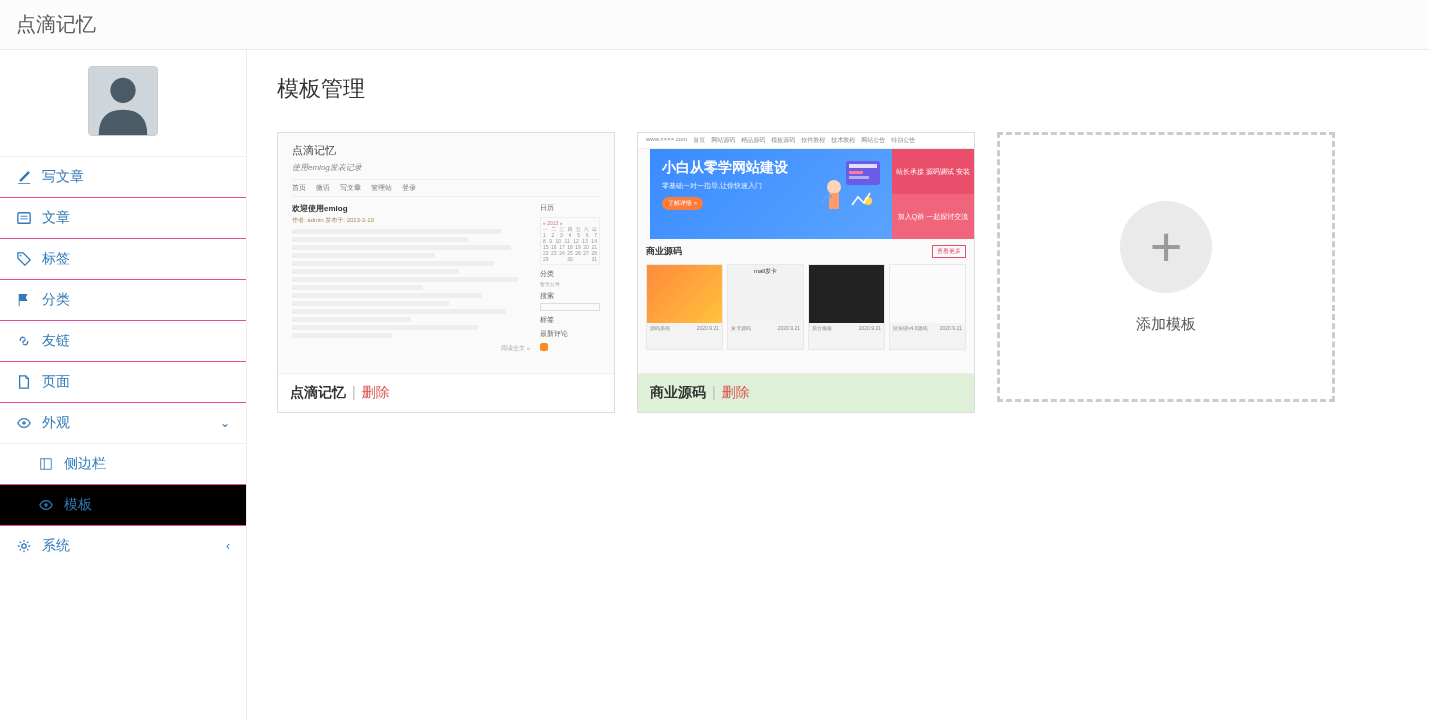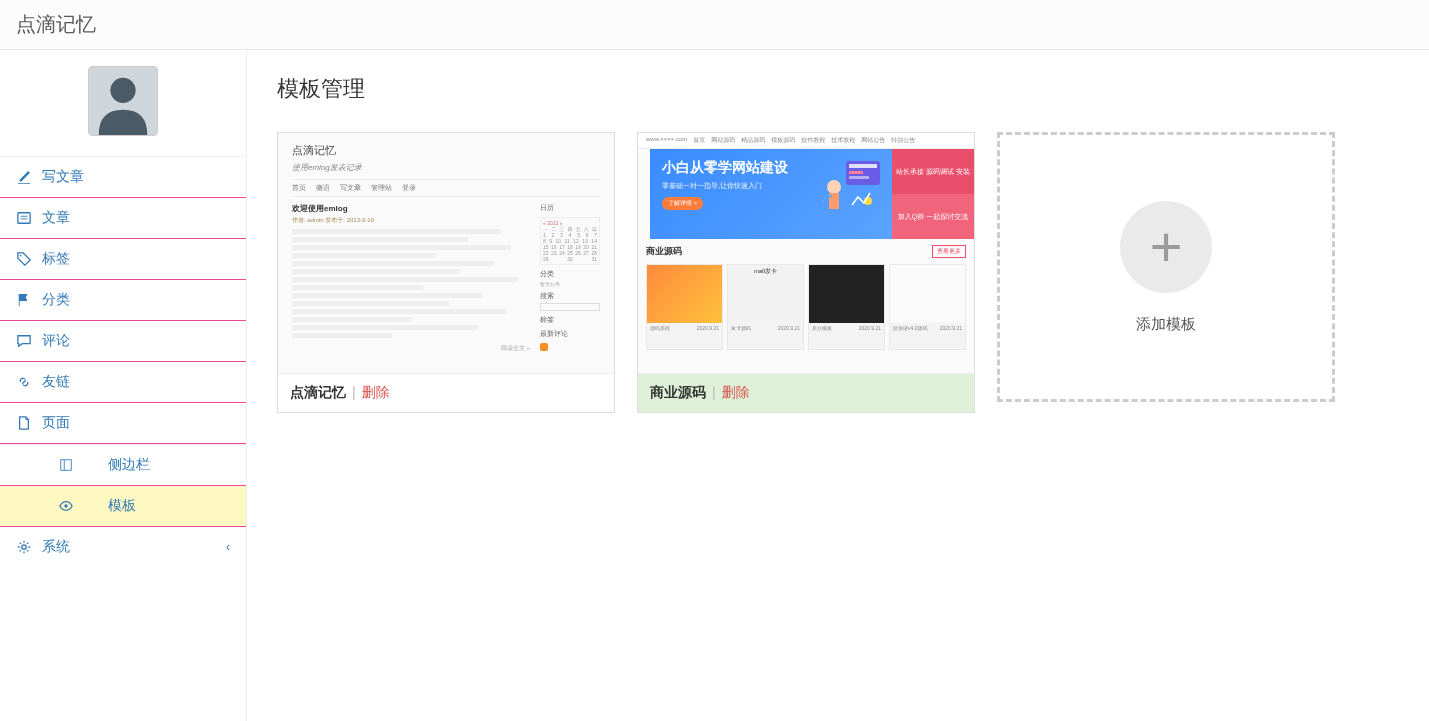--- a/index.html
+++ b/index.html
@@ -15,22 +15,22 @@
 .avatar { width: 70px; height: 70px; border: 1px solid #ccc; border-radius: 4px; background: #cfd6db; position: relative; overflow: hidden; }
 .avatar svg { width: 100%; height: 100%; }
 
 .nav { list-style: none; }
 .nav li { border-top: 1px solid #ec4899; }
 .nav li:first-child { border-top: 1px solid #f0f0f0; }
 .nav a { display: flex; align-items: center; padding: 11px 16px; color: #337ab7; text-decoration: none; cursor: pointer; }
 .nav .icon { width: 16px; margin-right: 10px; display: inline-flex; align-items: center; justify-content: center; }
 .nav .chev { margin-left: auto; color: #337ab7; font-size: 12px; }
 .sub { list-style: none; }
-.sub a { padding-left: 58px; gap: 24px; }
-.sub li.active a { background: #fef9c3; font-family: Liberation Mono, monospace; }
+.sub a { padding-left: 38px; }
+.sub li.active a { background: #000000; font-family: Liberation Mono, monospace; }
 
 .main { flex: 1; padding: 24px 30px; overflow: auto; }
 .page-title { font-size: 22px; font-weight: 500; color: #333; margin-bottom: 28px; }
 
 .cards { display: flex; gap: 22px; flex-wrap: wrap; }
 .card { width: 338px; border: 1px solid #ddd; background: #fff; }
 .thumb { height: 240px; background: #fafafa; overflow: hidden; position: relative; }
 .card-footer { padding: 10px 12px; border-top: 1px solid #eee; font-size: 14px; }
 .card-footer.active { background: #dff0d8; }
 .tpl-name { font-weight: bold; color: #333; }
@@ -142,48 +142,48 @@
                 <path fill="#337ab7" d="M2 1v14h1V9h9l-2-4 2-4H2z"></path>
               </svg>
             </span>
             <span>分类</span>
           </a>
         </li>
       <li>
           <a>
             <span class="icon">
               <svg width="14" height="14" viewBox="0 0 16 16">
-                <path fill="none" stroke="#337ab7" stroke-width="1.5" d="M1 2h14v9H6l-4 3V11H1z"></path>
-              </svg>
-            </span>
-            <span>评论</span>
-          </a>
-        </li>
-      <li>
-          <a>
-            <span class="icon">
-              <svg width="14" height="14" viewBox="0 0 16 16">
                 <path fill="none" stroke="#337ab7" stroke-width="1.5" d="M6 10l4-4M4 8a3 3 0 014-4l1 1M12 8a3 3 0 01-4 4l-1-1"></path>
               </svg>
             </span>
             <span>友链</span>
           </a>
         </li>
       <li>
           <a>
             <span class="icon">
               <svg width="14" height="14" viewBox="0 0 16 16">
                 <path fill="none" stroke="#337ab7" stroke-width="1.5" d="M3 1h7l3 3v11H3z"></path>
                 <path fill="none" stroke="#337ab7" d="M10 1v3h3"></path>
               </svg>
             </span>
             <span>页面</span>
           </a>
         </li>
       <li>
+        <a>
+            <span class="icon">
+              <svg width="14" height="14" viewBox="0 0 16 16">
+                <path fill="none" stroke="#337ab7" stroke-width="1.5" d="M1 8s2.5-5 7-5 7 5 7 5-2.5 5-7 5-7-5-7-5z"></path>
+                <circle cx="8" cy="8" r="2" fill="#337ab7"></circle>
+              </svg>
+            </span>
+            <span>外观</span>
+            <span class="chev">⌄</span>
+          </a>
         <ul class="sub">
           <li>
               <a>
                 <span class="icon">
                   <svg width="14" height="14" viewBox="0 0 16 16">
                     <rect x="2" y="2" width="12" height="12" fill="none" stroke="#337ab7"></rect>
                     <line x1="6" y1="2" x2="6" y2="14" stroke="#337ab7"></line>
                   </svg>
                 </span>
                 <span>侧边栏</span>

